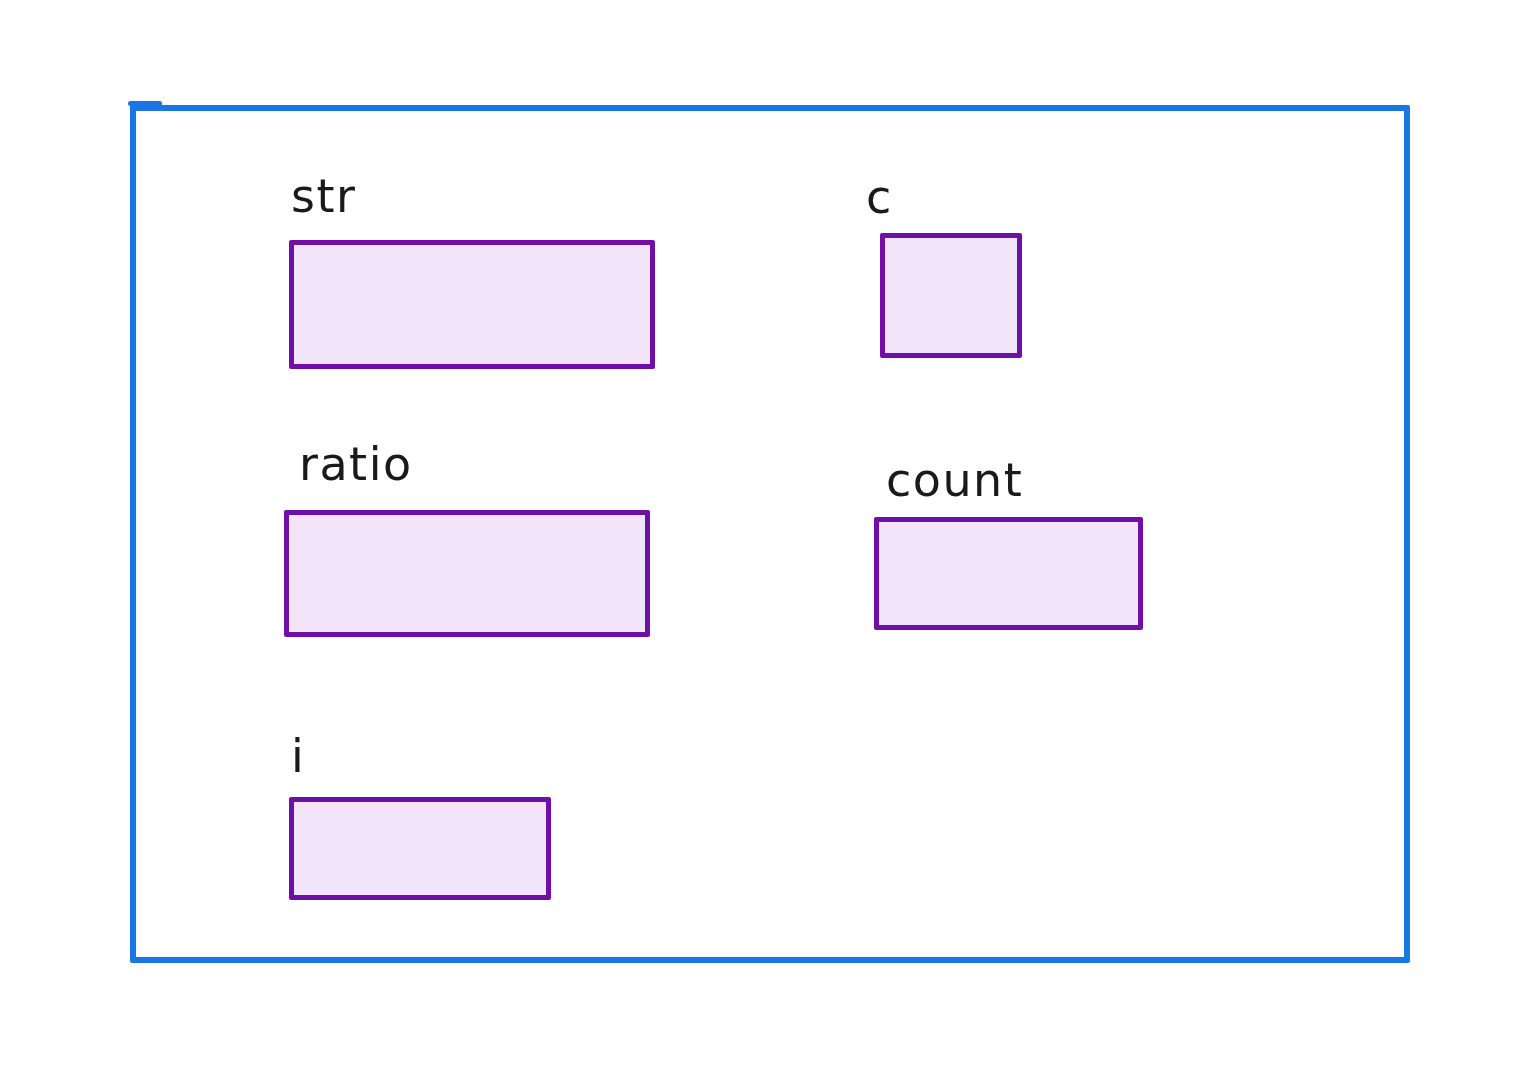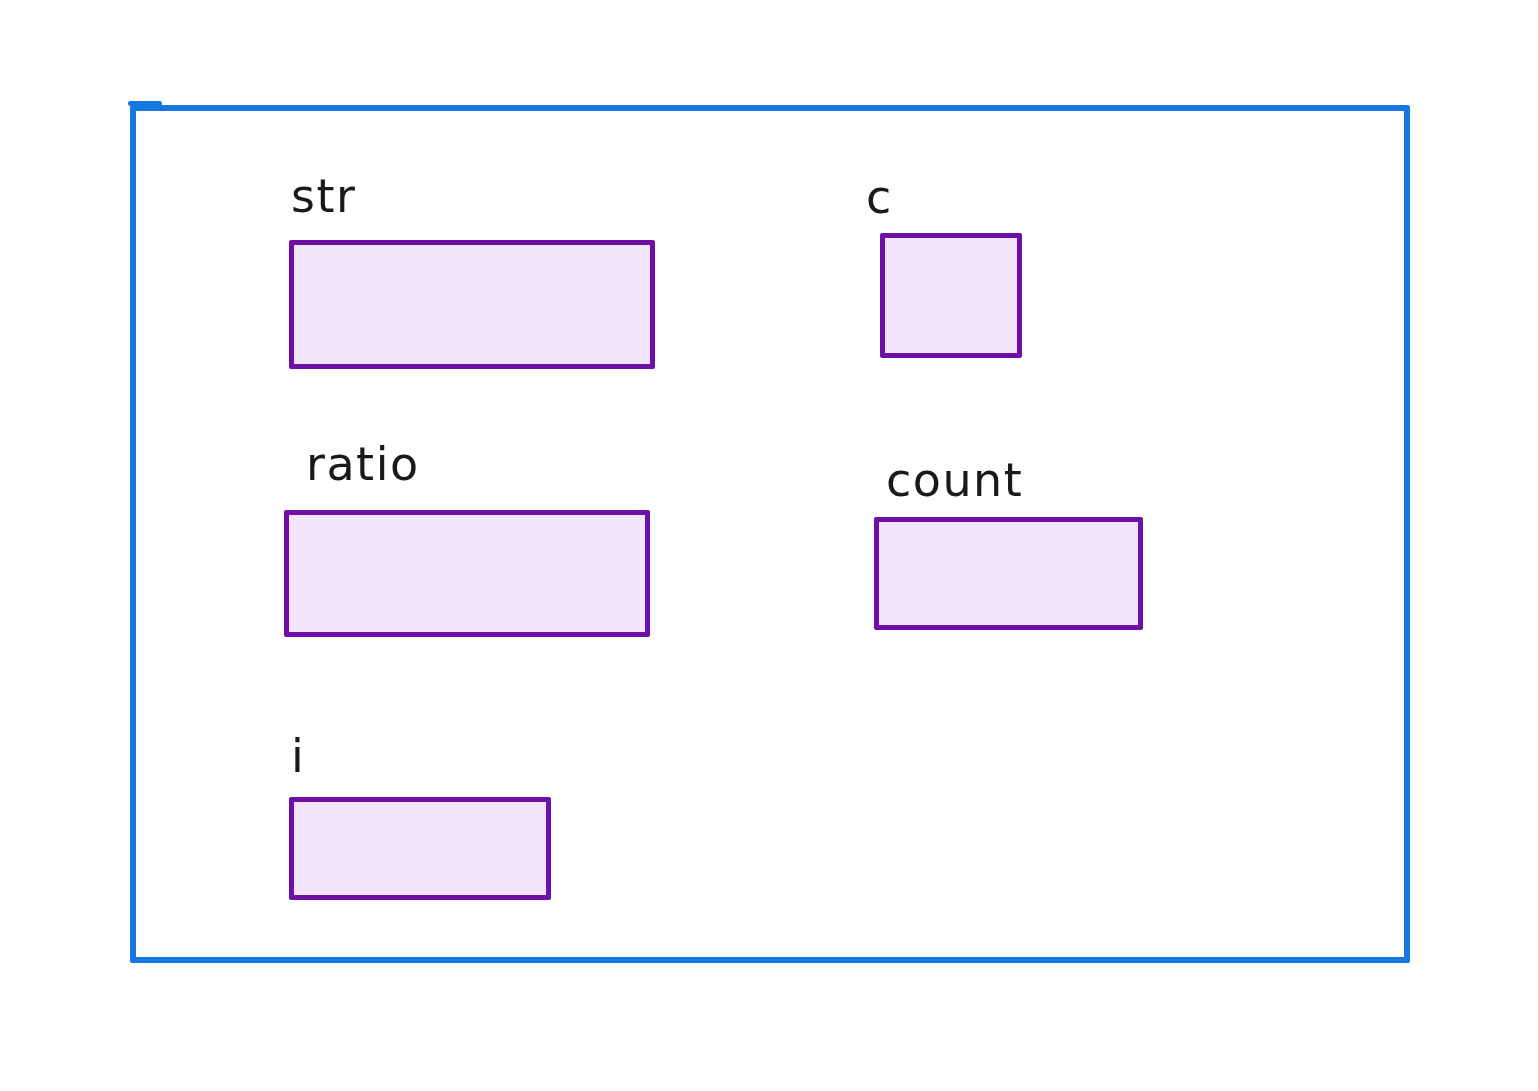--- a/index.html
+++ b/index.html
@@ -58,21 +58,21 @@
     line-height: 1.1;
     letter-spacing: 1.5px;
     color: #1a1a1a;
   }
   
   .v-str   { left: 153px; top: 129px; width: 366px; height: 129px; }
   .v-str   .var-label { left: 2px;  bottom: calc(100% + 18px); }
   .v-c     { left: 744px; top: 122px; width: 142px; height: 125px; }
   .v-c     .var-label { left: -14px; bottom: calc(100% + 10px); }
   .v-ratio { left: 148px; top: 399px; width: 366px; height: 127px; }
-  .v-ratio .var-label { left: 22px; bottom: calc(100% + 20px); }
+  .v-ratio .var-label { left: 15px; bottom: calc(100% + 20px); }
   .v-count { left: 738px; top: 406px; width: 269px; height: 113px; text-align: center; }
   .v-count .var-label { left: 12px; bottom: calc(100% + 11px); }
   .v-i     { left: 153px; top: 686px; width: 262px; height: 103px; }
   .v-i     .var-label { left: 2px;  bottom: calc(100% + 15px); }
 </style>
 </head>
 <body>
 
 <div class="canvas">
   <div class="frame">

